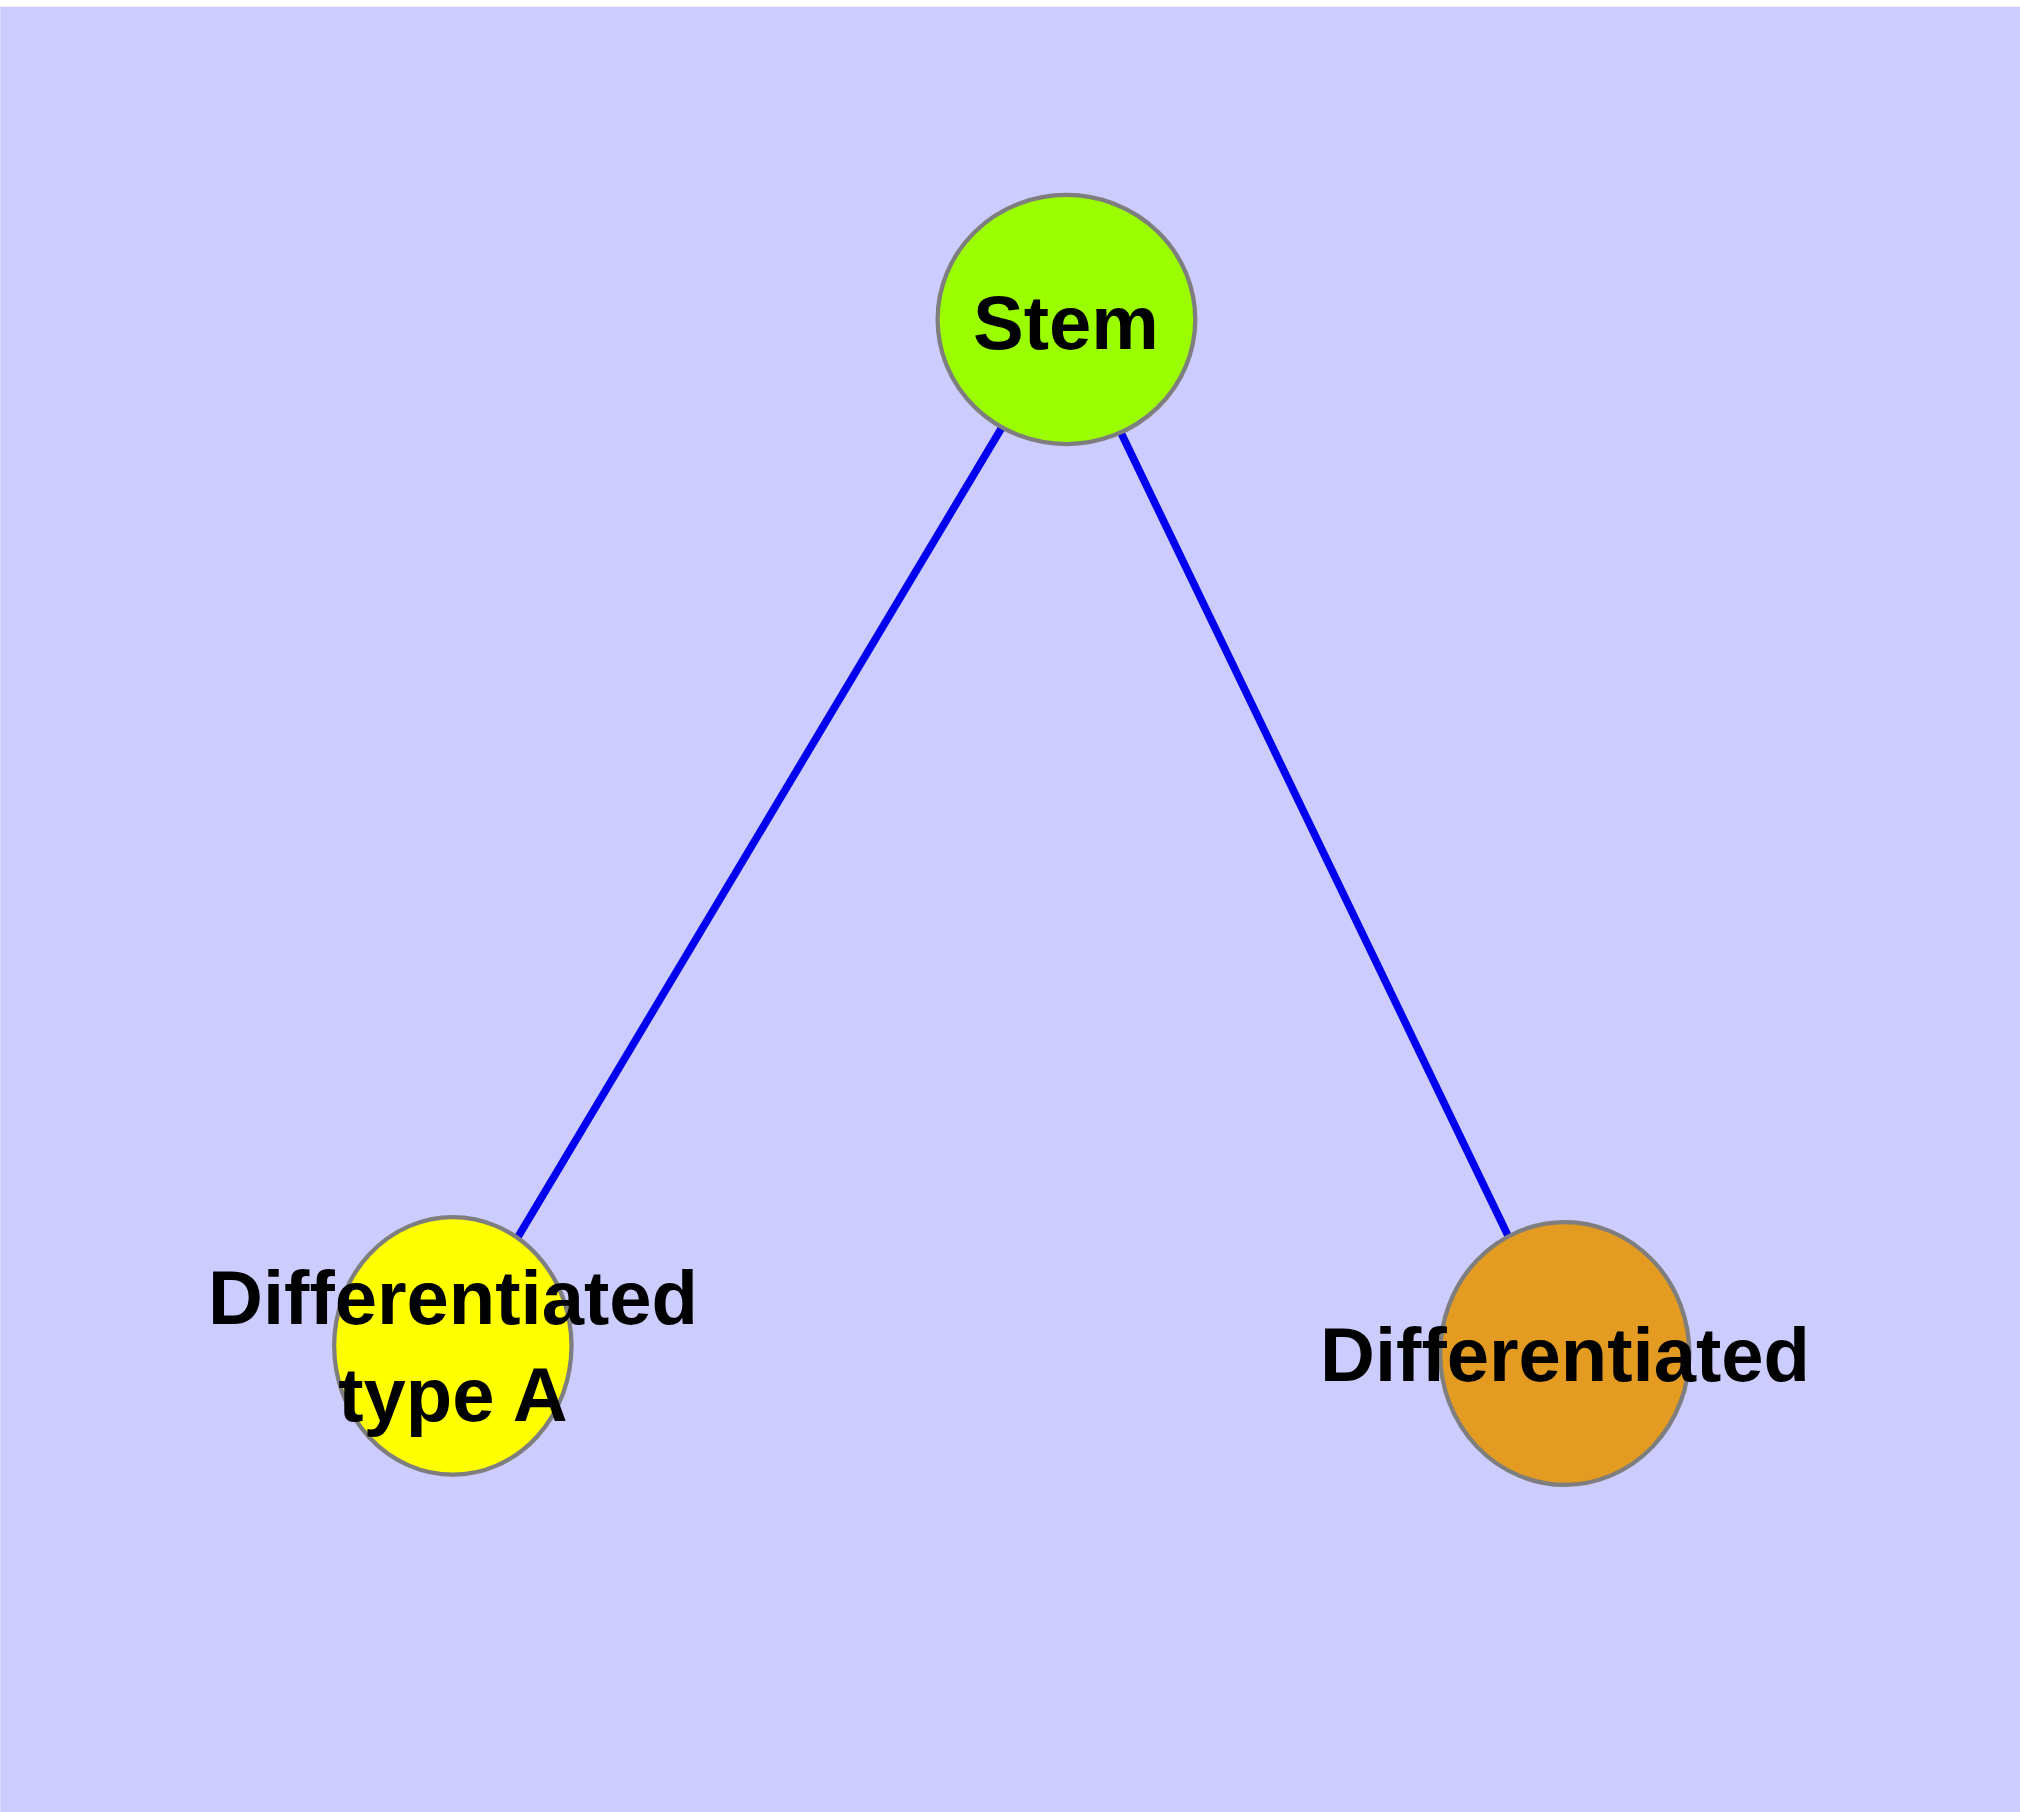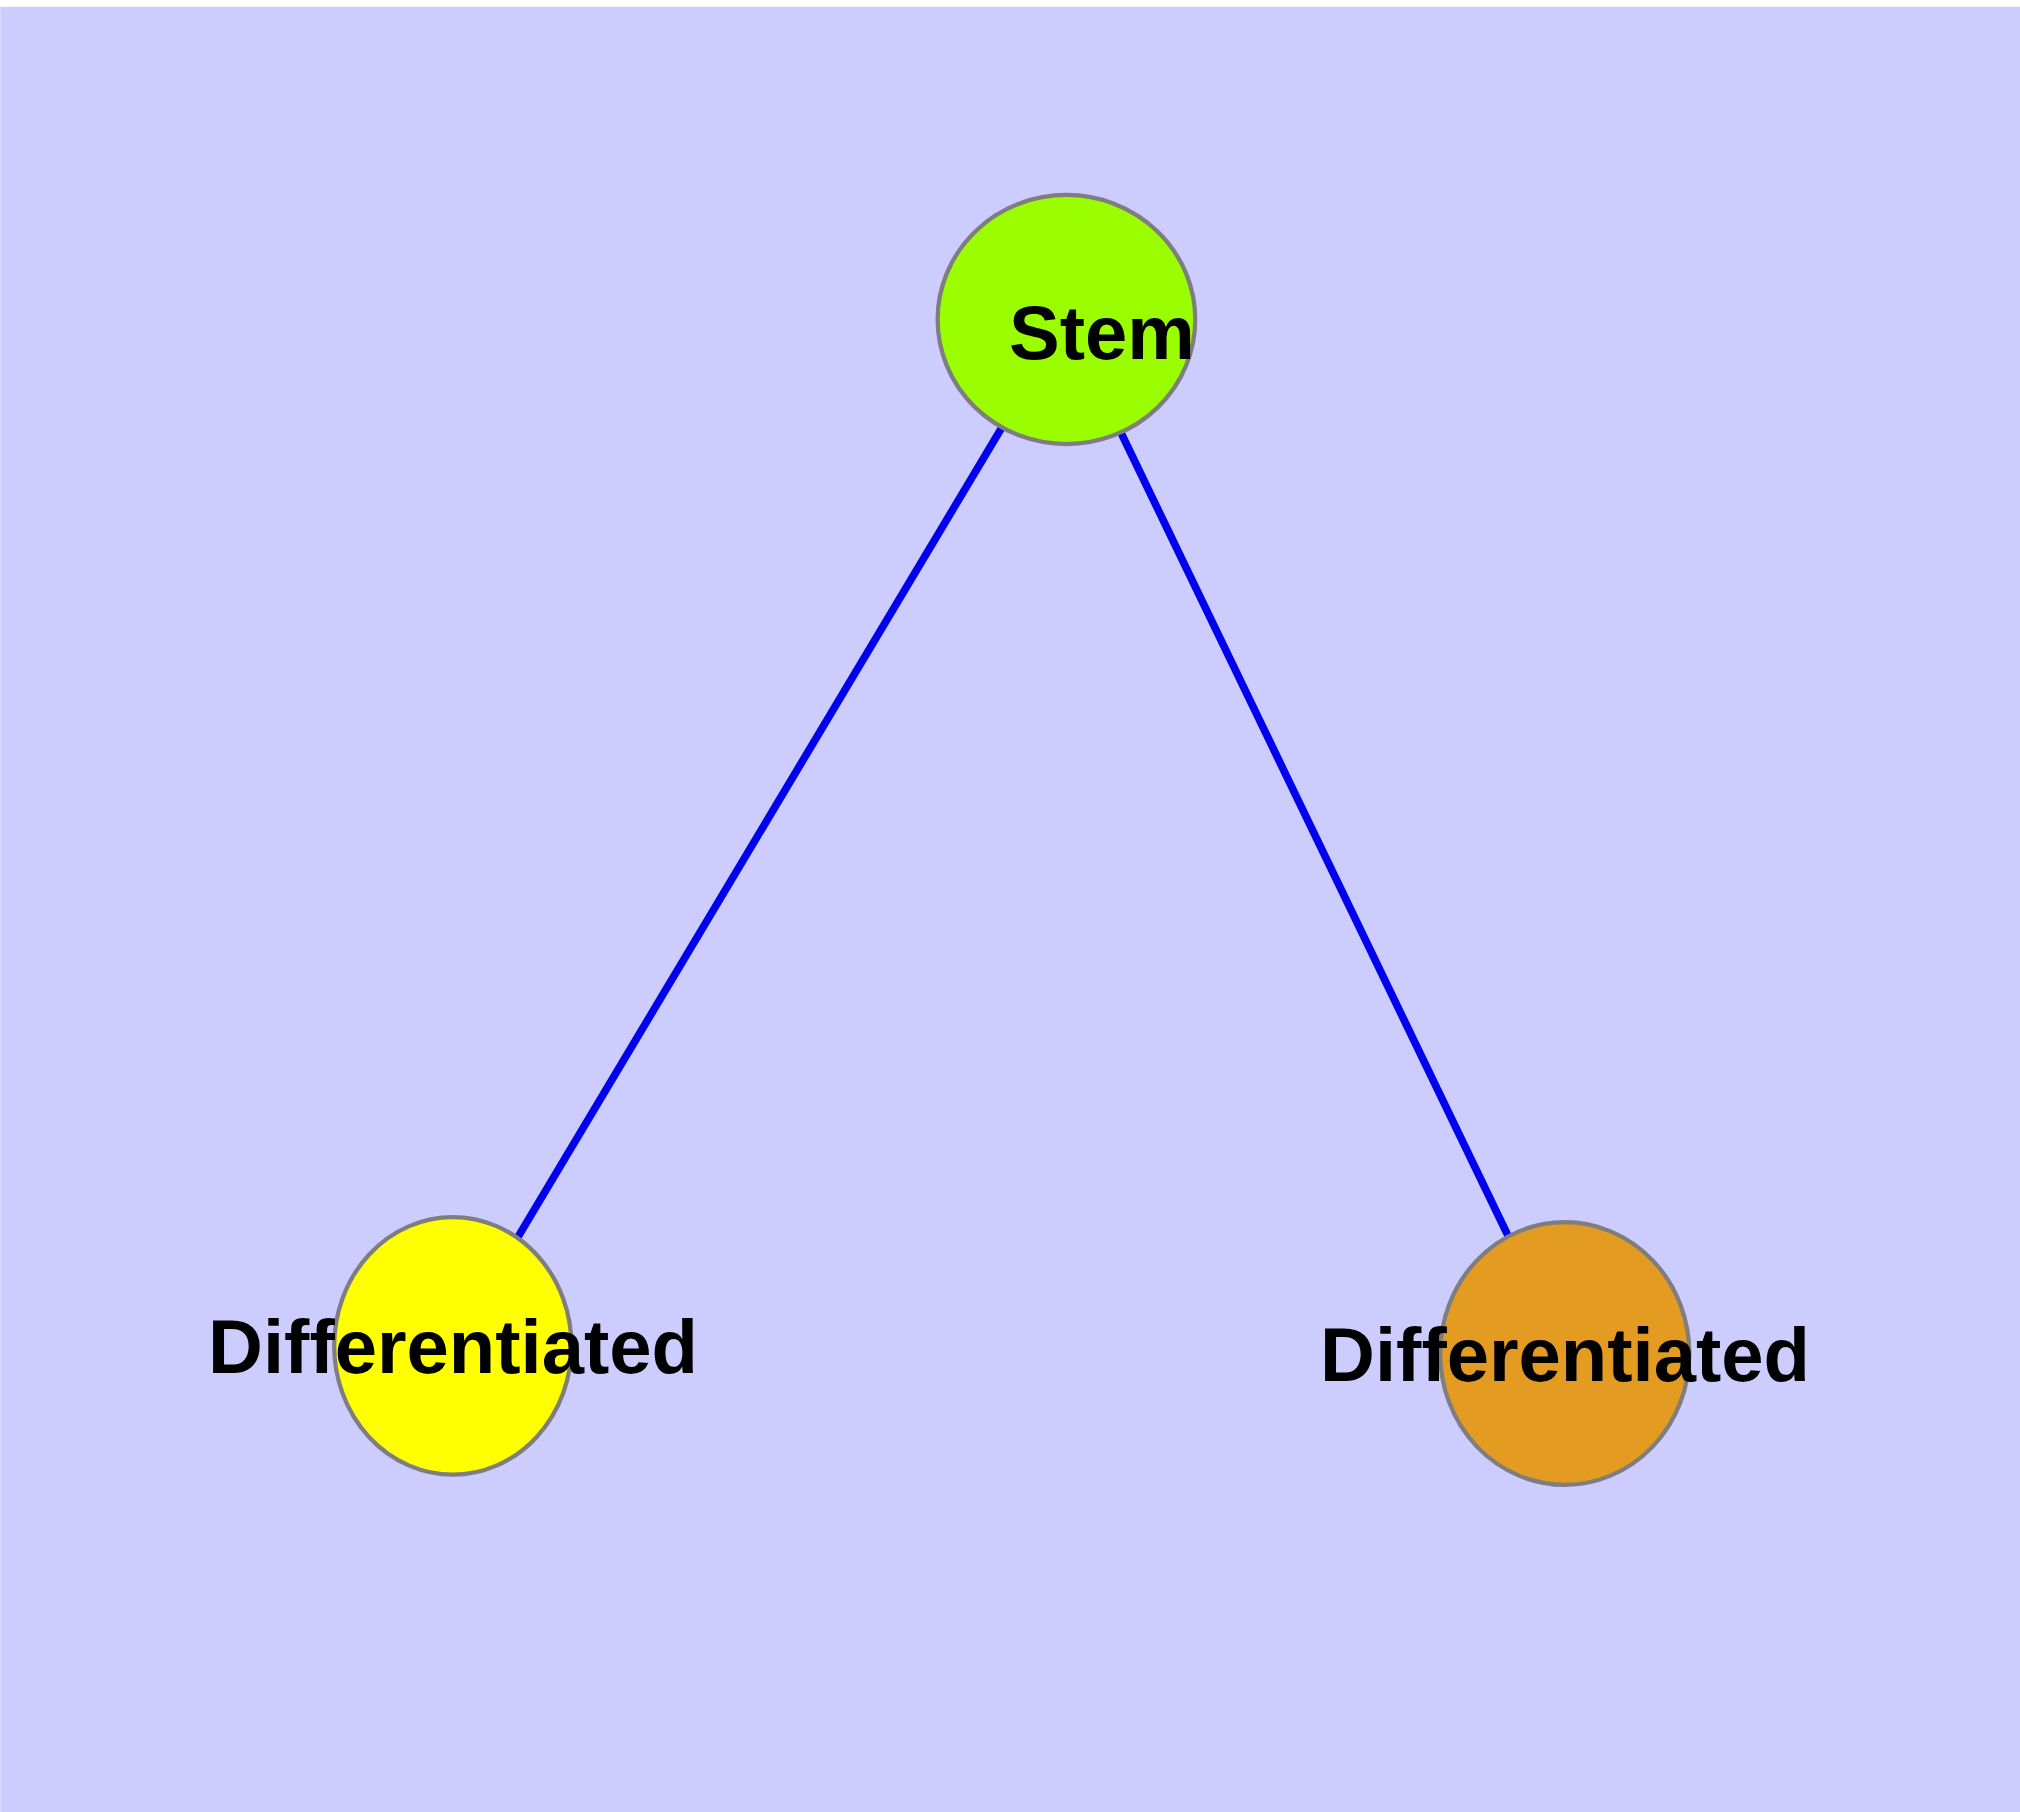--- a/index.html
+++ b/index.html
@@ -33,21 +33,21 @@
     position: absolute;
     transform: translate(-50%, -50%);
     text-align: center;
     font-size: 76px;
     font-weight: 700;
     line-height: 97px;
     color: #000000;
     white-space: nowrap;
     pointer-events: none;
   }
-  .label-stem   { left: 1066px; top: 332px; margin-left: 36px;  }
+  .label-stem   { left: 1066px; top: 322px;  }
   .label-type-a { left: 453px;  top: 1346px; }
   .label-type-b { left: 1565px; top: 1354px; }
 </style>
 </head>
 <body>
 
 <div id="canvas">
 
   <svg id="graph-svg" viewBox="0 0 2384 2138" xmlns="http://www.w3.org/2000/svg">
 
@@ -58,20 +58,21 @@
 
     <ellipse class="node-shape" cx="1258" cy="377" rx="152" ry="147" fill="#9BFE00" stroke="#7E7E7E"></ellipse>
     <ellipse class="node-shape" cx="534" cy="1588" rx="140" ry="152" fill="#FFFF00" stroke="#7E7E7E"></ellipse>
     <ellipse class="node-shape" cx="1846" cy="1597" rx="147" ry="155" fill="#E39B21" stroke="#7E7E7E"></ellipse>
   </svg>
 
   <div class="node-label label-stem">Stem</div>
 
   <div class="node-label label-type-a">
     <div>Differentiated</div>
+    <div>type A</div>
   </div>
 
   <div class="node-label label-type-b">
     <div>Differentiated</div>
   </div>
 
 </div>
 
 
 </body></html>

